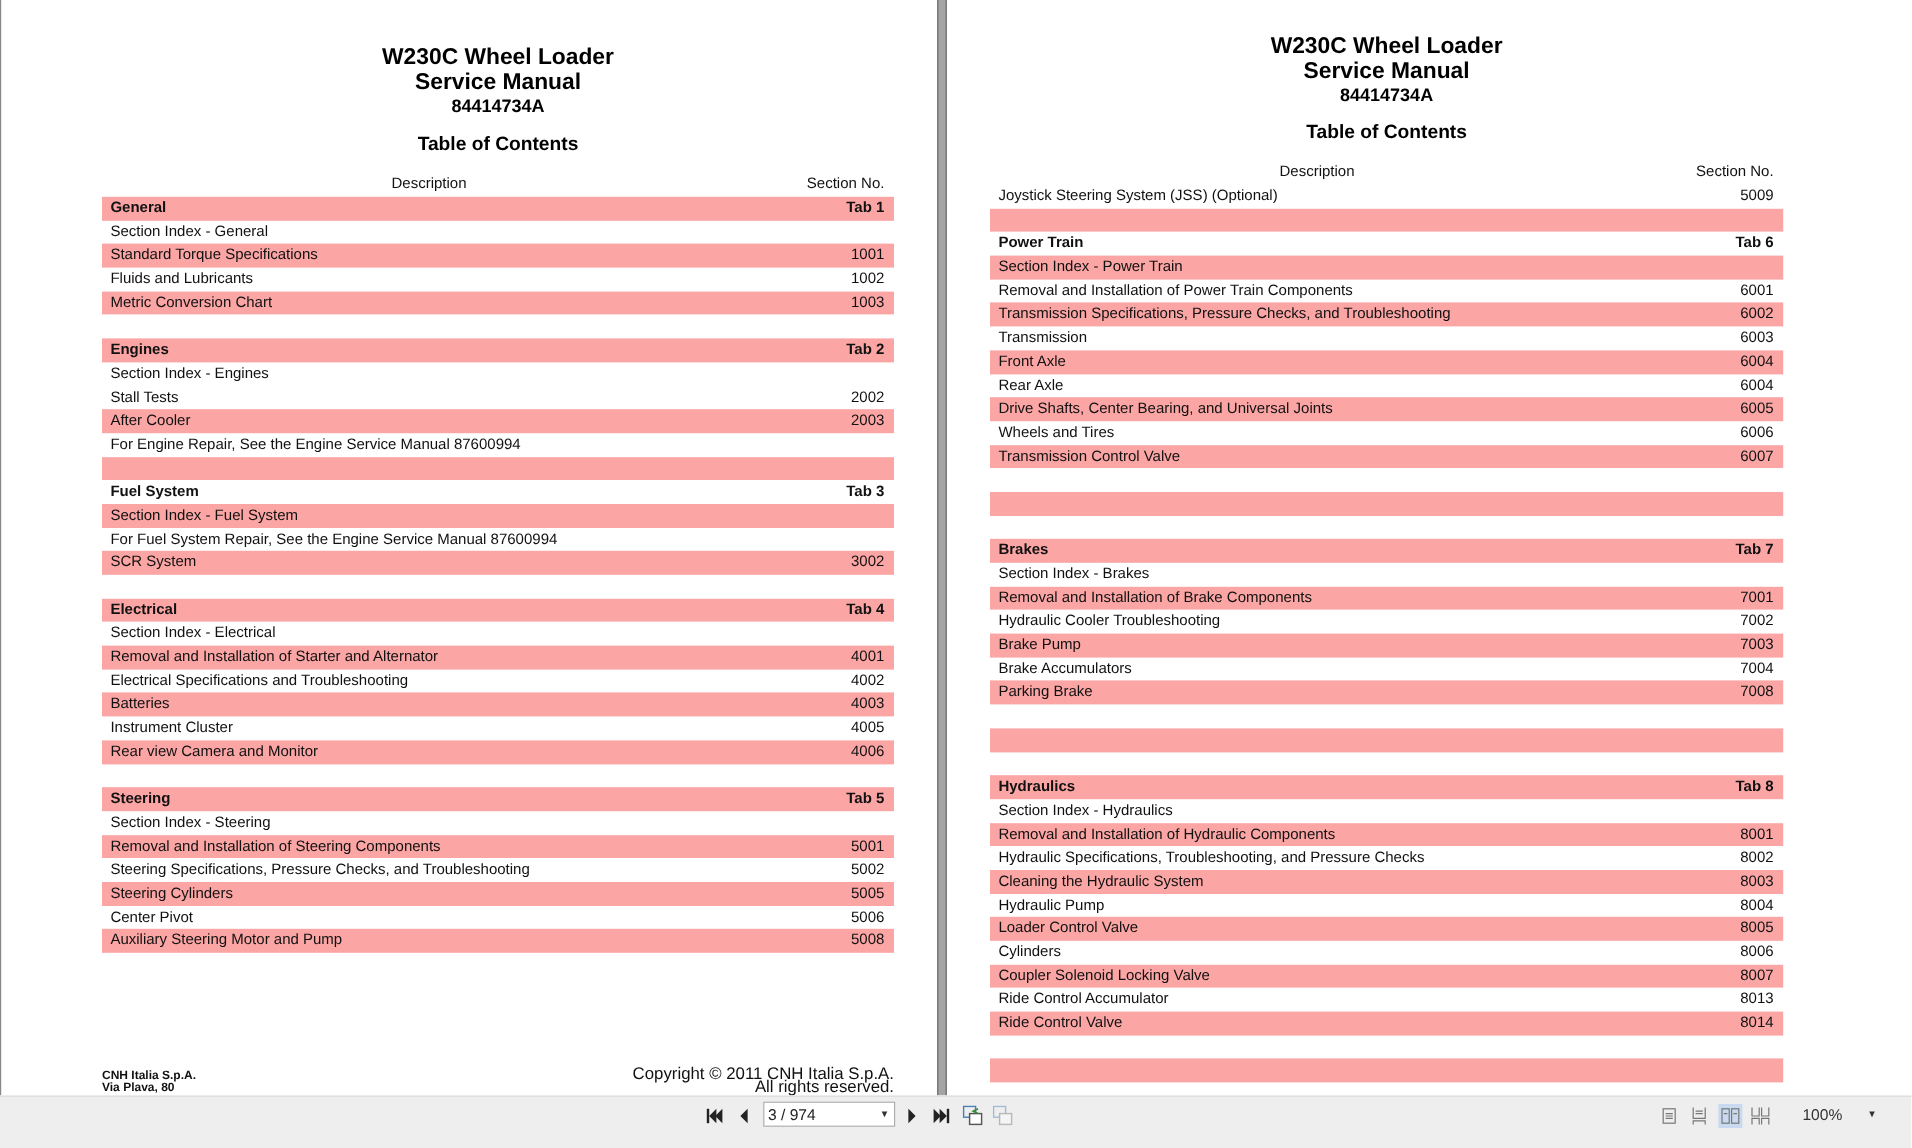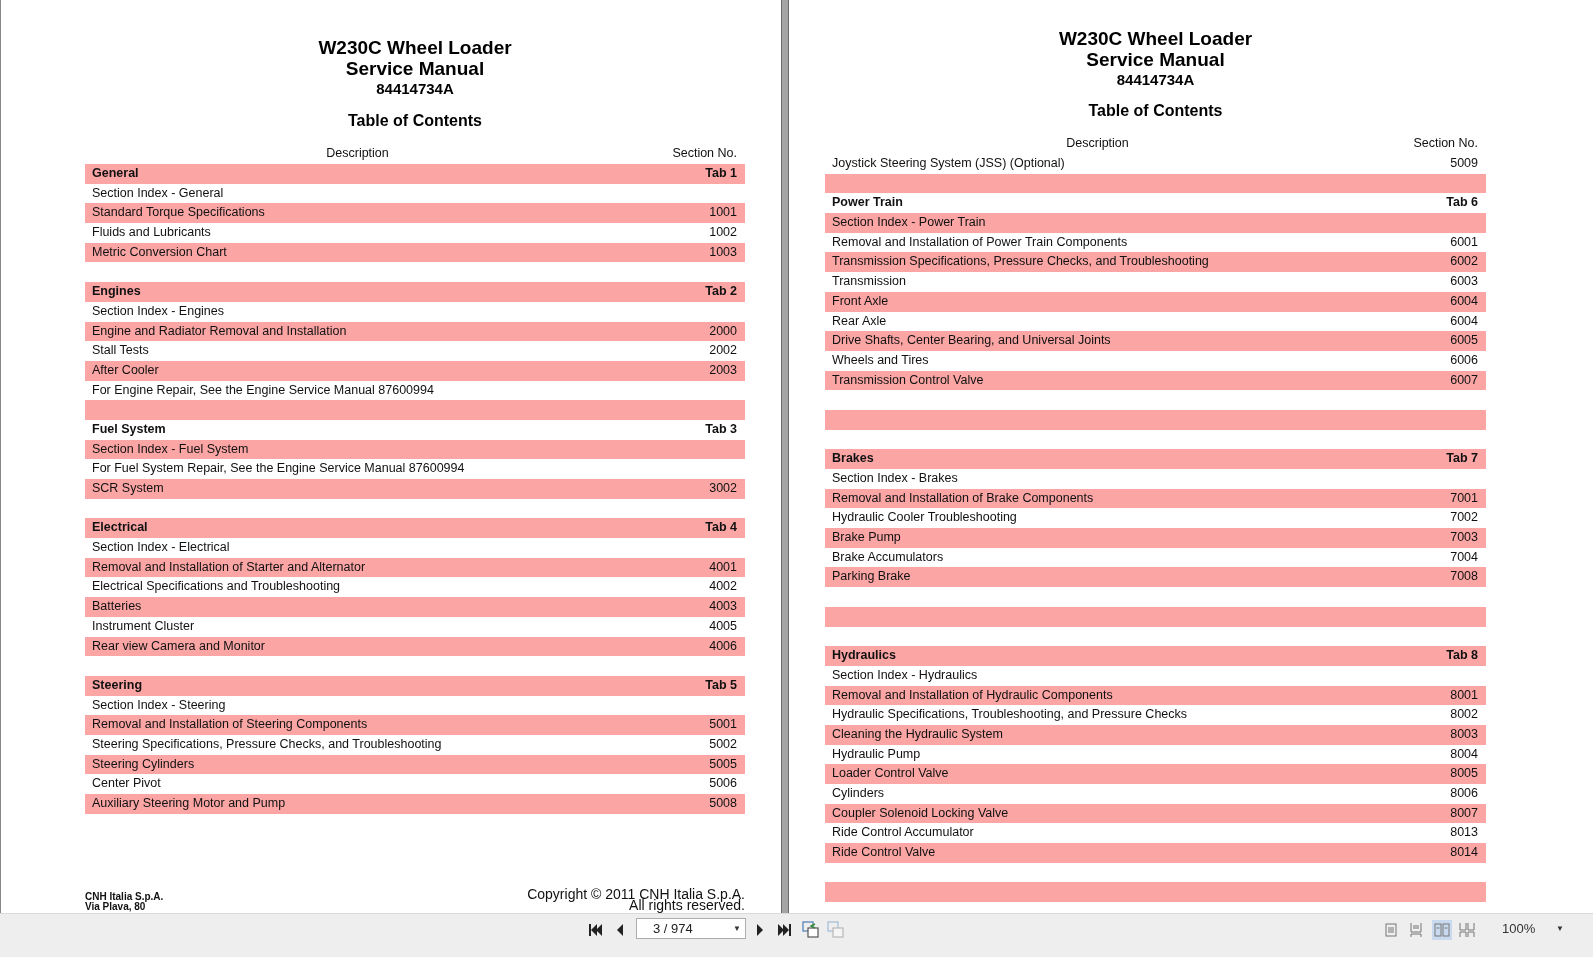--- a/index.html
+++ b/index.html
@@ -25,21 +25,21 @@
   .rows { position:absolute; left:0; width:100%; }
   .row { position:relative; height:19.7px; line-height:19.7px; font-size:12.5px; white-space:nowrap; }
   .row.shaded { background:#fca5a5; }
   .row .d { position:absolute; left:7px; }
   .row .n { position:absolute; right:8px; }
   .row.head { font-weight:bold; }
   .footer-l { position:absolute; left:0; top:892px; font-size:10px; font-weight:bold; line-height:10px; }
   .footer-r { position:absolute; right:0; top:889px; font-size:14px; line-height:11px; text-align:right; }
   .toolbar { position:absolute; left:0; top:913px; width:1593px; height:44px; background:#eeeeee; border-top:1px solid #dadada; box-sizing:border-box; }
   .tb-btn { position:absolute; top:6px; width:20px; height:20px; display:flex; align-items:center; justify-content:center; cursor:pointer; }
-  .page-box { position:absolute; left:636px; top:4px; width:110px; height:21px; background:#fff; border:1px solid #adadad; box-sizing:border-box; font-size:13px; line-height:19px; padding-left:16px; color:#222; }
+  .page-box { position:absolute; left:636px; top:4px; width:110px; height:21px; background:#fff; border:1px solid #adadad; box-sizing:border-box; font-size:13px; line-height:19px; padding-left:3px; color:#222; }
   .page-box .dd { position:absolute; right:4px; top:0; font-size:8px; color:#333; }
   .zoom-box { position:absolute; left:1492px; top:6px; width:90px; height:18px; font-size:13px; color:#333; line-height:18px;text-align:center; }
   .zoom-box .val { position:absolute; left:10px; }
   .zoom-box .dd { position:absolute; right:18px; top:0; font-size:8px; }
   .view-btn.active { background:#c9daf0; }
 </style>
 </head>
 <body>
 
 <div class="viewport">
@@ -80,24 +80,20 @@
           <span class="n"></span>
         </div>
         <div class="row shaded head">
           <span class="d">Engines</span>
           <span class="n">Tab 2</span>
         </div>
         <div class="row">
           <span class="d">Section Index - Engines</span>
           <span class="n"></span>
         </div>
-        <div class="row shaded">
-          <span class="d">Engine and Radiator Removal and Installation</span>
-          <span class="n">2000</span>
-        </div>
         <div class="row">
           <span class="d">Stall Tests</span>
           <span class="n">2002</span>
         </div>
         <div class="row shaded">
           <span class="d">After Cooler</span>
           <span class="n">2003</span>
         </div>
         <div class="row">
           <span class="d">For Engine Repair, See the Engine Service Manual 87600994</span>

